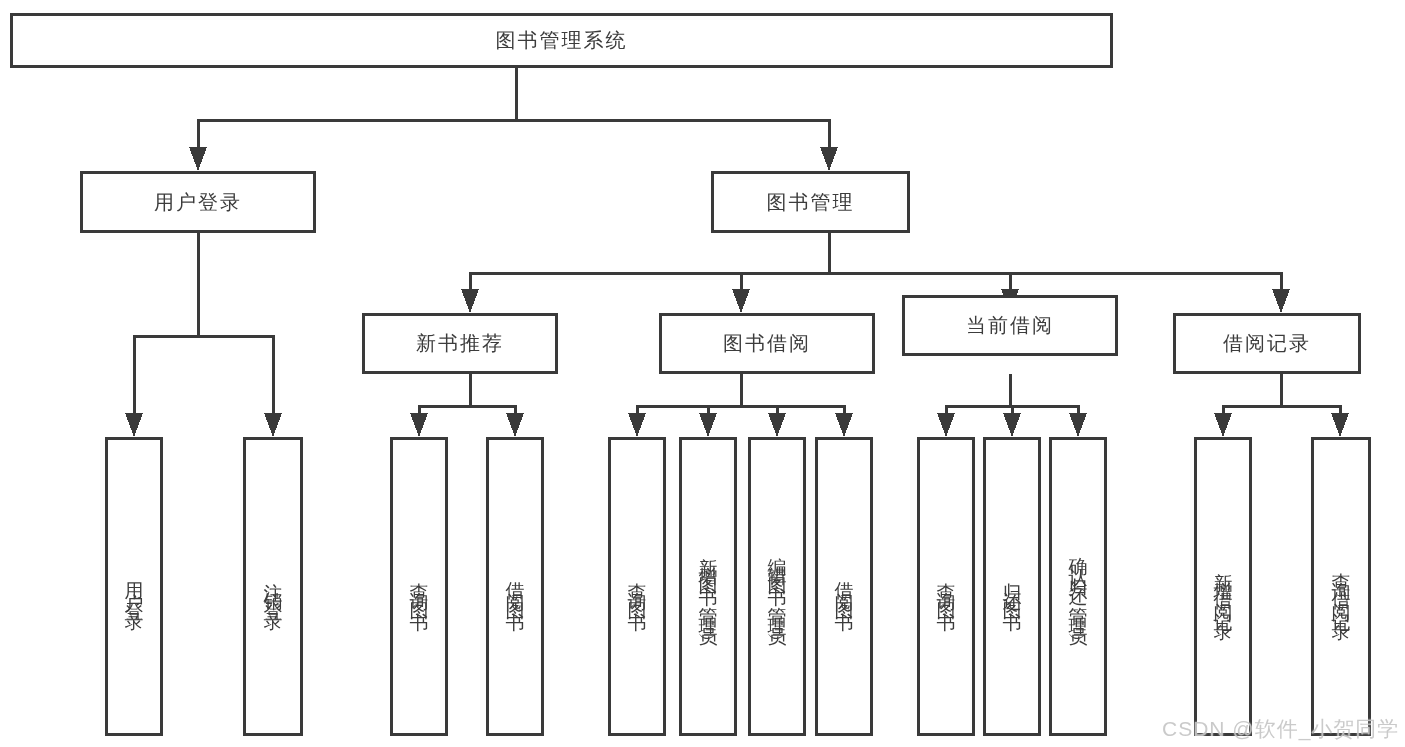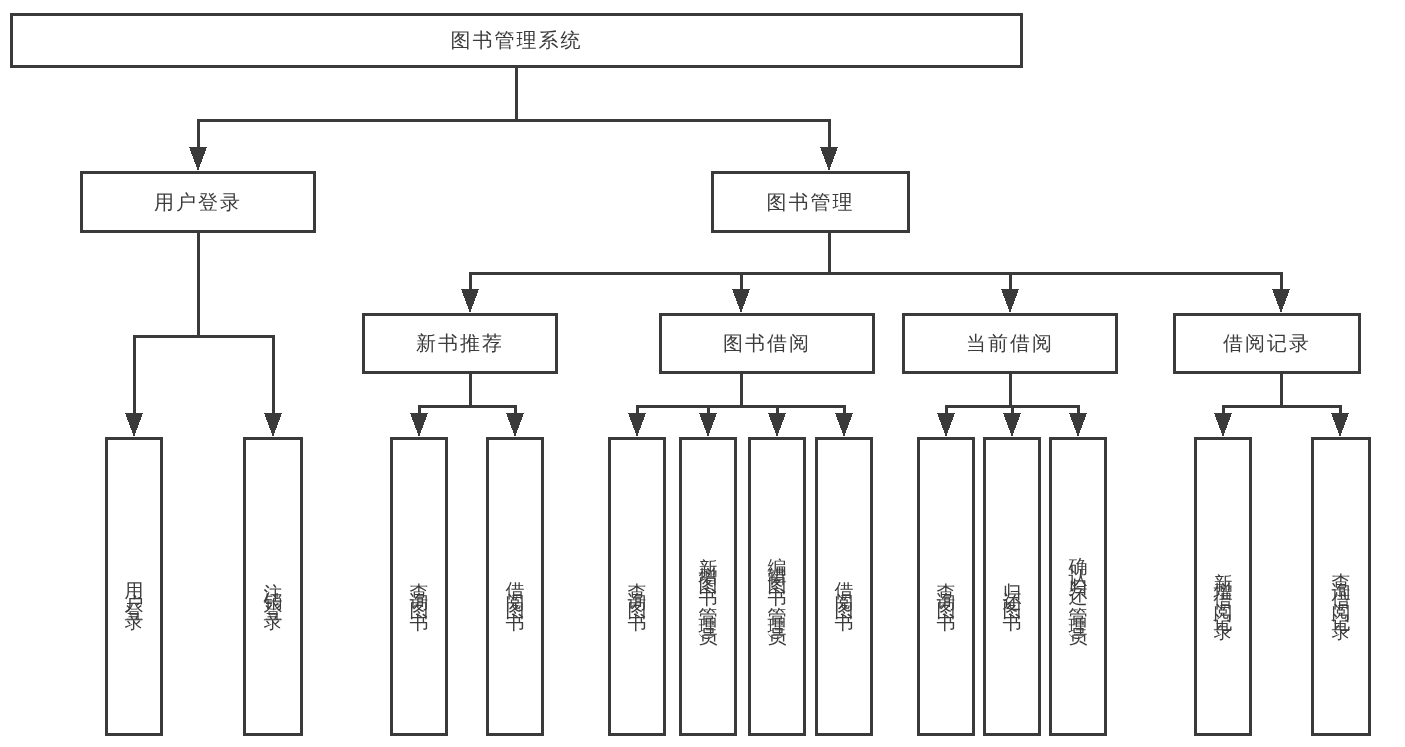--- a/index.html
+++ b/index.html
@@ -102,42 +102,43 @@
       <polygon points="768,413 786,413 777,437"></polygon>
       <polygon points="835,413 853,413 844,437"></polygon>
       <polygon points="937,413 955,413 946,437"></polygon>
       <polygon points="1003,413 1021,413 1012,437"></polygon>
       <polygon points="1069,413 1087,413 1078,437"></polygon>
       <polygon points="1214,413 1232,413 1223,437"></polygon>
       <polygon points="1331,413 1349,413 1340,437"></polygon>
     </g>
   </svg>
 
-  <div class="box" style="left:10px; top:13px; width:1013px; height:55px;font-family:Liberation Mono, monospace;">图书管理系统</div>
+  <div class="box" style="left:10px; top:13px; width:1103px; height:55px;font-family:Liberation Mono, monospace;">图书管理系统</div>
 
   <div class="box" style="left:80px; top:171px; width:236px; height:62px;">用户登录</div>
   <div class="box" style="left:711px; top:171px; width:199px; height:62px;">图书管理</div>
 
   <div class="box" style="left:362px; top:313px; width:196px; height:61px;">新书推荐</div>
   <div class="box" style="left:659px; top:313px; width:216px; height:61px;">图书借阅</div>
-  <div class="box" style="left:902px; top:313px; width:216px; height:61px;">当前借阅</div>
+  <div class="box" style="left:902px; top:295px; width:216px; height:61px;">当前借阅</div>
   <div class="box" style="left:1173px; top:313px; width:188px; height:61px;">借阅记录</div>
 
   <div class="box leaf" style="left:105px; top:437px; width:58px; height:299px;">用户登录</div>
   <div class="box leaf" style="left:243px; top:437px; width:60px; height:299px;">注销登录</div>
 
   <div class="box leaf" style="left:390px; top:437px; width:58px; height:299px;">查询图书</div>
   <div class="box leaf" style="left:486px; top:437px; width:58px; height:299px;">借阅图书</div>
 
   <div class="box leaf" style="left:608px; top:437px; width:58px; height:299px;">查询图书</div>
   <div class="box leaf" style="left:679px; top:437px; width:58px; height:299px;">新增图书（管理员）</div>
   <div class="box leaf" style="left:748px; top:437px; width:58px; height:299px;">编辑图书（管理员）</div>
   <div class="box leaf" style="left:815px; top:437px; width:58px; height:299px;">借阅图书</div>
 
   <div class="box leaf" style="left:917px; top:437px; width:58px; height:299px;">查询图书</div>
   <div class="box leaf" style="left:983px; top:437px; width:58px; height:299px;">归还图书</div>
   <div class="box leaf" style="left:1049px; top:437px; width:58px; height:299px;">确认归还（管理员）</div>
 
   <div class="box leaf" style="left:1194px; top:437px; width:58px; height:299px;">新增借阅记录</div>
   <div class="box leaf" style="left:1311px; top:437px; width:60px; height:299px;">查询借阅记录</div>
 
+  <div class="watermark">CSDN @软件_小贺同学</div>
 
 </div>
 
 </body></html>

